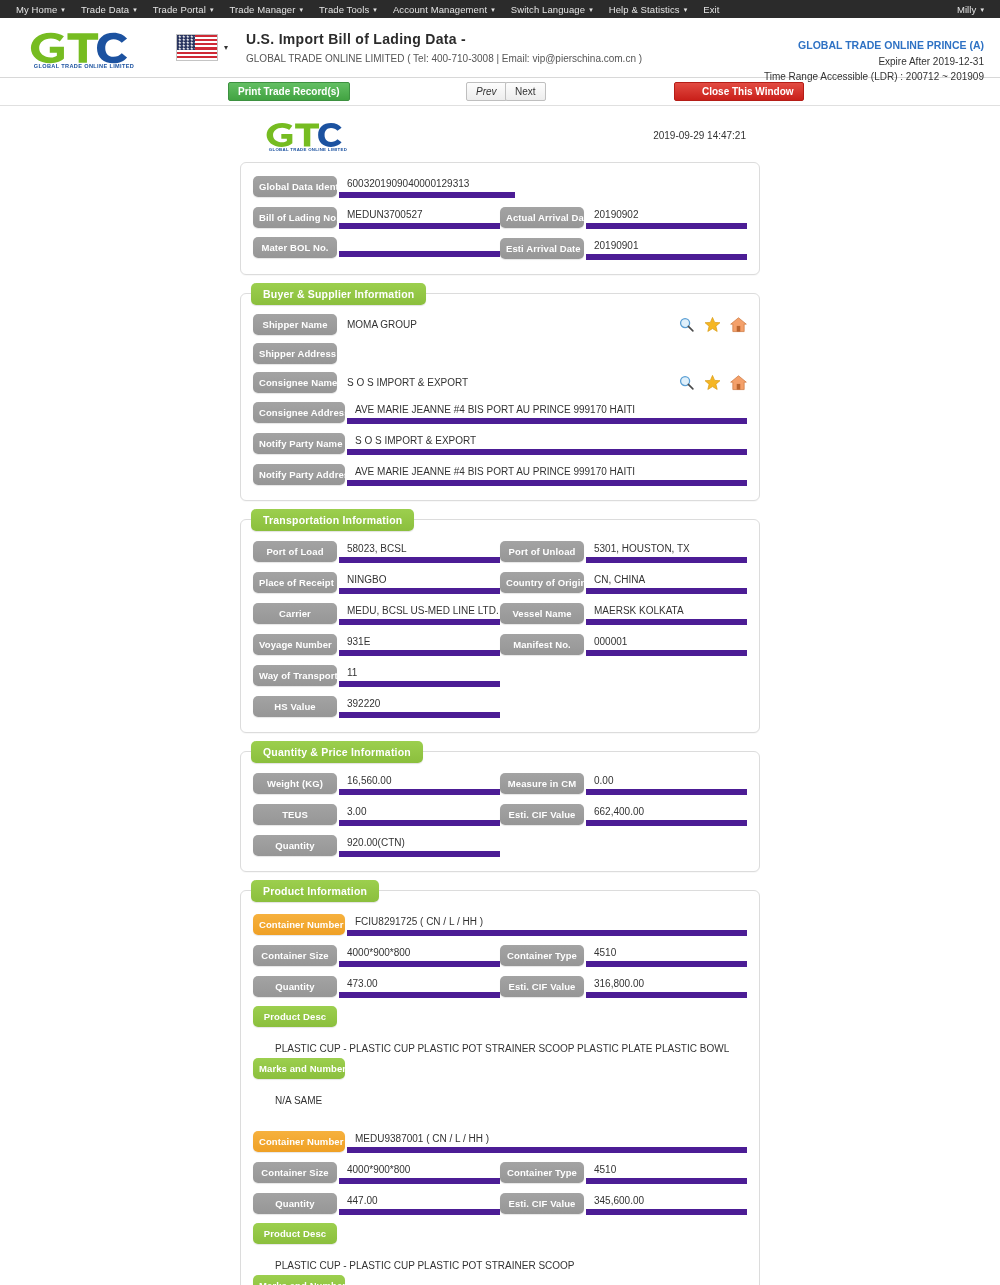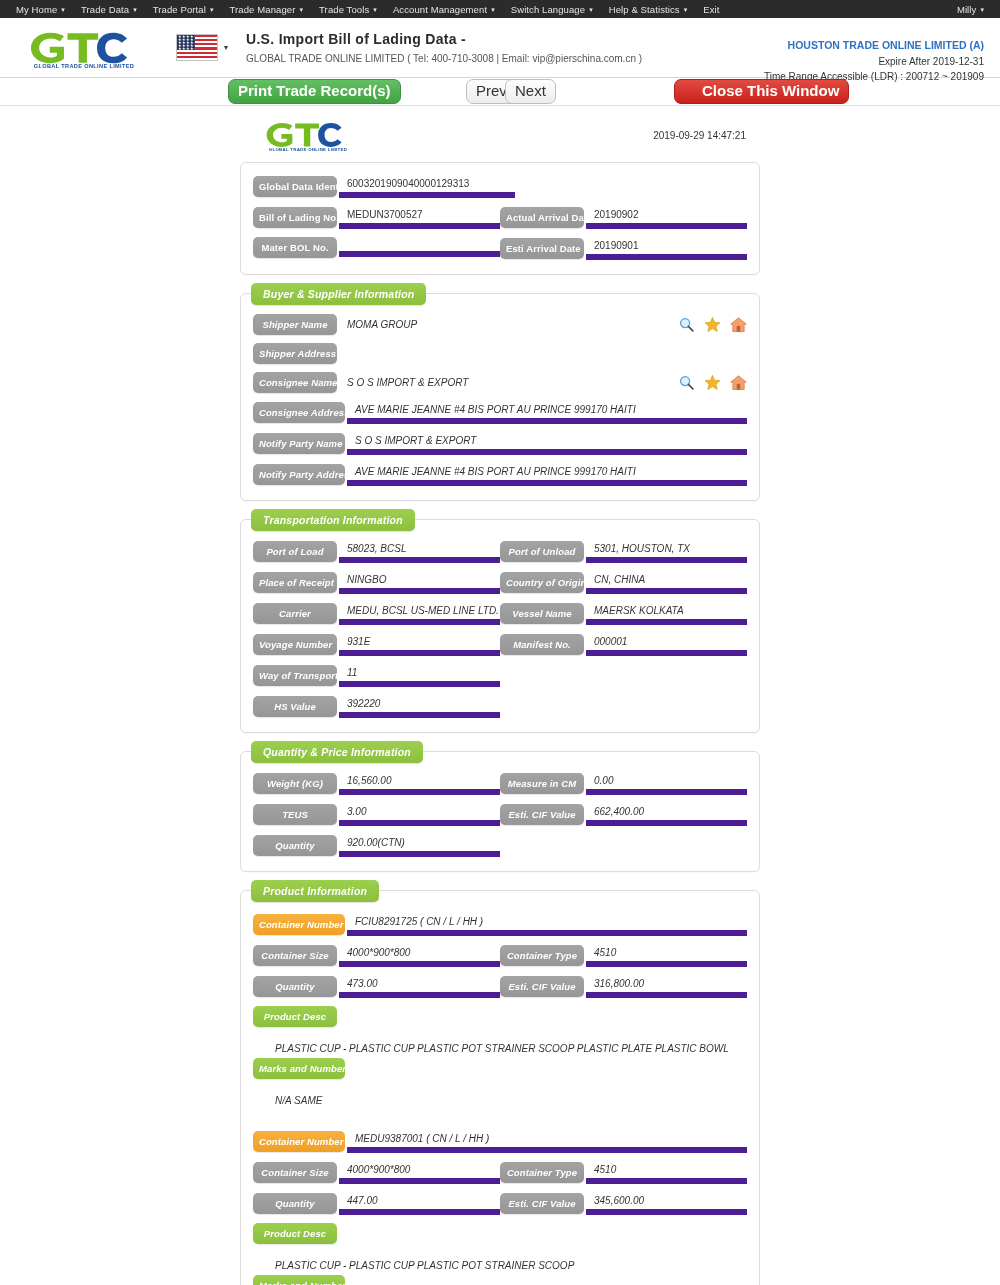--- a/index.html
+++ b/index.html
@@ -85,39 +85,39 @@
 
   
   .toolbar {
     height: 28px;
     display: flex; align-items: center;
     padding: 0 16px;
     position: relative;
     border-bottom: 1px solid #e0e0e0;
   }
   .btn {
-    font-size: 15px; font-family: "Liberation Sans", sans-serif;
-    border-radius: 7px; padding: 3px 9px; cursor: pointer;
+    font-size: 10px; font-family: "Liberation Sans", sans-serif;
+    border-radius: 2px; padding: 3px 9px; cursor: pointer;
     border: 1px solid transparent; white-space: nowrap;
     line-height: 1.1;
   }
   .btn-green {
     background: linear-gradient(#63bf63, #42a342);
     border-color: #3d9140; color: #fff; font-weight: bold;
   }
   .btn-grey {
     background: linear-gradient(#fdfdfd, #ededed);
     border-color: #bfbfbf; color: #333;
   }
   .btn-red {
     background: linear-gradient(#e24b42, #c9201a);
     border-color: #b51d17; color: #fff; font-weight: bold;
   }
   .tb-print { position: absolute; left: 228px; }
-  .tb-prev { position: absolute; left: 466px; }
+  .tb-prev { position: absolute; left: 466px; font-style: italic; }
   .tb-next { position: absolute; left: 505px; }
   .tb-close { position: absolute; left: 674px; padding-left: 27px; }
 
   
   .doc {
     width: 520px;
     margin: 0 auto;
     padding: 10px 0 0 0;
     position: relative;
   }
@@ -130,21 +130,21 @@
 
   .panel {
     border: 1px solid #dcdcdc;
     border-radius: 6px;
     background: #fff;
     margin: 6px 0 12px 0;
     padding: 12px 12px 12px 12px;
     position: relative;
     box-shadow: 0 1px 1px rgba(0,0,0,.03);
   }
-  .panel.with-title { padding-top: 20px; margin-top: 18px; font-style: italic; }
+  .panel.with-title { padding-top: 20px; margin-top: 18px; }
   .sec-title {
     position: absolute; top: -11px; left: 10px;
     background: linear-gradient(#9ccf4e, #8bbf3d);
     color: #fff; font-size: 10.5px; font-weight: bold;
     padding: 5px 12px; border-radius: 5px;
     letter-spacing: .2px;
     box-shadow: 0 1px 1px rgba(0,0,0,.12);
   }
 
   .row { display: flex; align-items: flex-start; margin-bottom: 8px; }
@@ -231,21 +231,21 @@
     </div>
     <span class="flag-caret">▾</span>
   </div>
 
   <div class="title-block">
     <div class="t1">U.S. Import Bill of Lading Data  -</div>
     <div class="t2">GLOBAL TRADE ONLINE LIMITED ( Tel: 400-710-3008 | Email: vip@pierschina.com.cn )</div>
   </div>
 
   <div class="header-right">
-    <div class="acct">HOUSTON TRADE ONLINE LIMITED (A)</div>
+    <div class="acct">GLOBAL TRADE ONLINE PRINCE (A)</div>
     <div class="expire">Expire After 2019-12-31</div>
     <div class="range">Time Range Accessible (LDR) : 200712 ~ 201909</div>
   </div>
 </div>
 
 <div class="toolbar">
   <button class="btn btn-green tb-print">Print Trade Record(s)</button>
   <button class="btn btn-grey tb-prev">Prev</button>
   <button class="btn btn-grey tb-next">Next</button>
   <button class="btn btn-red tb-close">Close This Window</button>

